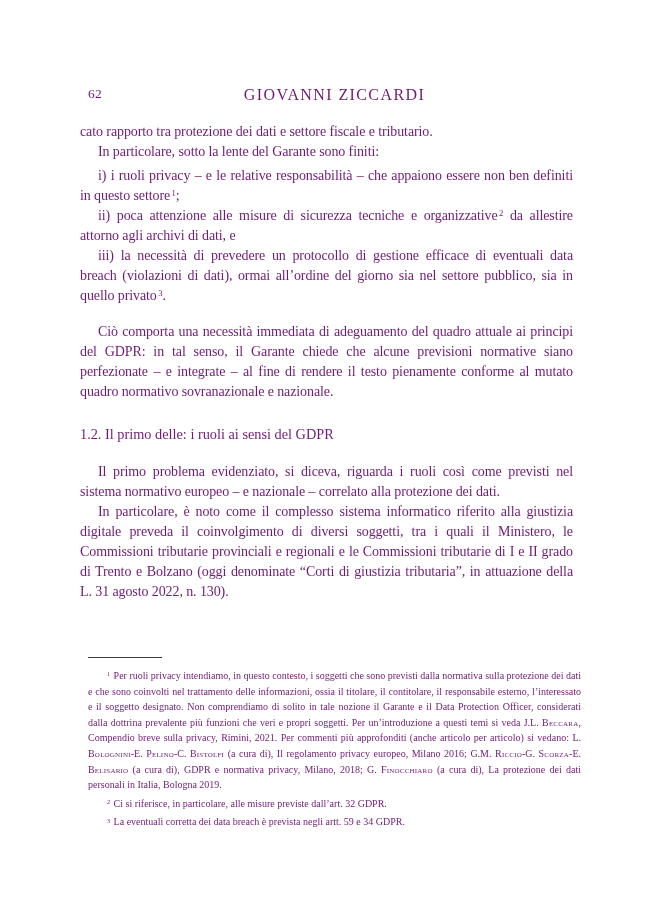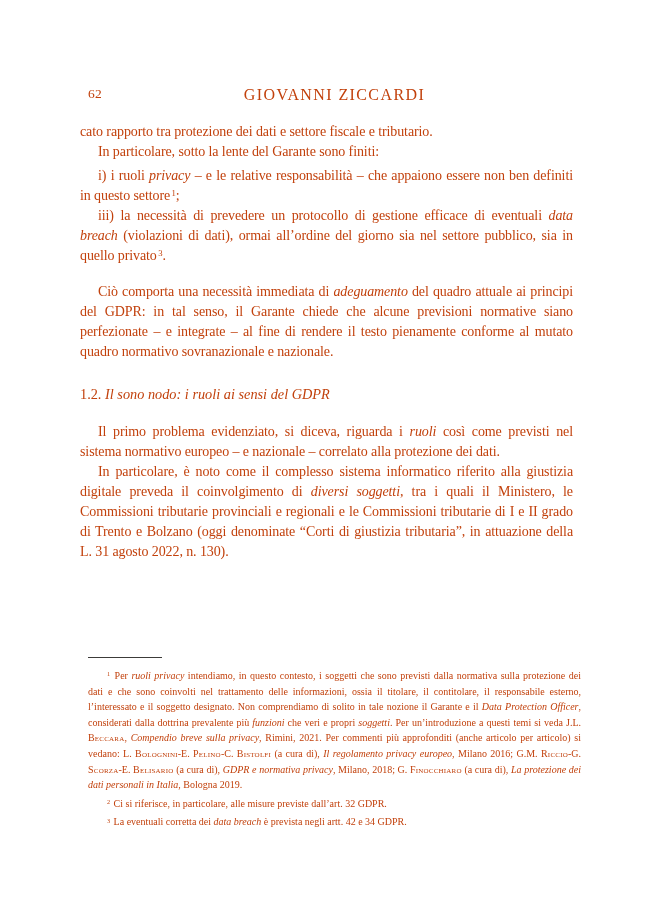--- a/index.html
+++ b/index.html
@@ -7,21 +7,21 @@
     padding: 0;
     background: #ffffff;
   }
   .page {
     position: relative;
     width: 650px;
     height: 918px;
     background: #ffffff;
     overflow: hidden;
     font-family: "Liberation Serif", serif;
-    color: #c2410c;
+    color: #701a75;
   }
   
   .page-head {
     position: absolute;
     left: 88px;
     top: 86px;
     width: 493px;
     height: 16px;
   }
   .pagenum {
@@ -71,21 +71,21 @@
   }
   .fn-rule {
     width: 74px;
     height: 0;
     border-top: 1px solid #3c3b39;
     margin: 0 0 10px 0;
   }
   .fn { margin: 0; text-indent: 19px; }
   .fn + .fn { margin-top: 3px; }
   
-  .it { font-style: italic; }
+  .it { }
   .sc { font-variant: small-caps; letter-spacing: .2px; }
   sup {
     font-size: 62%;
     line-height: 0;
     vertical-align: baseline;
     position: relative;
     top: -0.45em;
     margin-left: 1.5px;
   }
   .fn sup { margin-left: 0; margin-right: 1px; }
@@ -97,27 +97,28 @@
 
   <header class="page-head">
     <span class="pagenum">62</span>
     <span class="running">GIOVANNI ZICCARDI</span>
   </header>
 
   <main class="body-col">
     <p class="para noindent"><span>cato rapporto tra protezione dei dati e settore fiscale e tributario.</span></p>
     <p class="para"><span>In particolare, sotto la lente del Garante sono finiti:</span></p>
     <p class="para gap-list"><span>i) i ruoli </span><span class="it">privacy</span><span> – e le relative responsabilità – che appaiono essere non ben definiti in questo settore</span><sup>1</sup><span>;</span></p>
+    <p class="para"><span>ii) poca attenzione alle misure di sicurezza tecniche e organizzative</span><sup>2</sup><span> da </span><span class="it">allestire</span><span> attorno agli archivi di dati, e</span></p>
     <p class="para"><span>iii) la necessità di prevedere un protocollo di gestione efficace di eventuali </span><span class="it">data breach</span><span> (violazioni di dati), ormai all’ordine del giorno sia nel settore pubblico, sia in quello privato</span><sup>3</sup><span>.</span></p>
     <p class="para gap-block"><span>Ciò comporta una necessità immediata di </span><span class="it">adeguamento</span><span> del quadro attuale ai principi del GDPR: in tal senso, il Garante chiede che alcune previsioni normative siano perfezionate – e integrate – al fine di rendere il testo pienamente conforme al mutato quadro normativo sovranazionale e nazionale.</span></p>
-    <h2 class="section-heading"><span>1.2. </span><span class="it">Il sono nodo: i ruoli ai sensi del GDPR</span></h2>
+    <h2 class="section-heading"><span>1.2. </span><span class="it">Il primo delle: i ruoli ai sensi del GDPR</span></h2>
     <p class="para"><span>Il primo problema evidenziato, si diceva, riguarda i </span><span class="it">ruoli</span><span> così come previsti nel sistema normativo europeo – e nazionale – correlato alla protezione dei dati.</span></p>
     <p class="para"><span>In particolare, è noto come il complesso sistema informatico riferito alla giustizia digitale preveda il coinvolgimento di </span><span class="it">diversi soggetti</span><span>, tra i quali il Ministero, le Commissioni tributarie provinciali e regionali e le Commissioni tributarie di I e II grado di Trento e Bolzano (oggi denominate “Corti di giustizia tributaria”, in attuazione della L. 31 agosto 2022, n. 130).</span></p>
   </main>
 
   <footer class="footnotes">
     <div class="fn-rule"></div>
     <p class="fn"><sup>1</sup><span> Per </span><span class="it">ruoli privacy</span><span> intendiamo, in questo contesto, i soggetti che sono previsti dalla normativa sulla protezione dei dati e che sono coinvolti nel trattamento delle informazioni, ossia il titolare, il contitolare, il responsabile esterno, l’interessato e il soggetto designato. Non comprendiamo di solito in tale nozione il Garante e il </span><span class="it">Data Protection Officer</span><span>, considerati dalla dottrina prevalente più </span><span class="it">funzioni</span><span> che veri e propri </span><span class="it">soggetti</span><span>. Per un’introduzione a questi temi si veda J.L. </span><span class="sc">Beccara</span><span>, </span><span class="it">Compendio breve sulla privacy</span><span>, Rimini, 2021. Per commenti più approfonditi (anche articolo per articolo) si vedano: L. </span><span class="sc">Bolognini</span><span>-E. </span><span class="sc">Pelino</span><span>-C. </span><span class="sc">Bistolfi</span><span> (a cura di), </span><span class="it">Il regolamento privacy europeo</span><span>, Milano 2016; G.M. </span><span class="sc">Riccio</span><span>-G. </span><span class="sc">Scorza</span><span>-E. </span><span class="sc">Belisario</span><span> (a cura di), </span><span class="it">GDPR e normativa privacy</span><span>, Milano, 2018; G. </span><span class="sc">Finocchiaro</span><span> (a cura di), </span><span class="it">La protezione dei dati personali in Italia</span><span>, Bologna 2019.</span></p>
     <p class="fn"><sup>2</sup><span> Ci si riferisce, in particolare, alle misure previste dall’art. 32 GDPR.</span></p>
-    <p class="fn"><sup>3</sup><span> La eventuali corretta dei </span><span class="it">data breach</span><span> è prevista negli artt. 42 e 34 GDPR.</span></p>
+    <p class="fn"><sup>3</sup><span> La eventuali corretta dei </span><span class="it">data breach</span><span> è prevista negli artt. 59 e 34 GDPR.</span></p>
   </footer>
 
 </div>
 
 </body></html>

